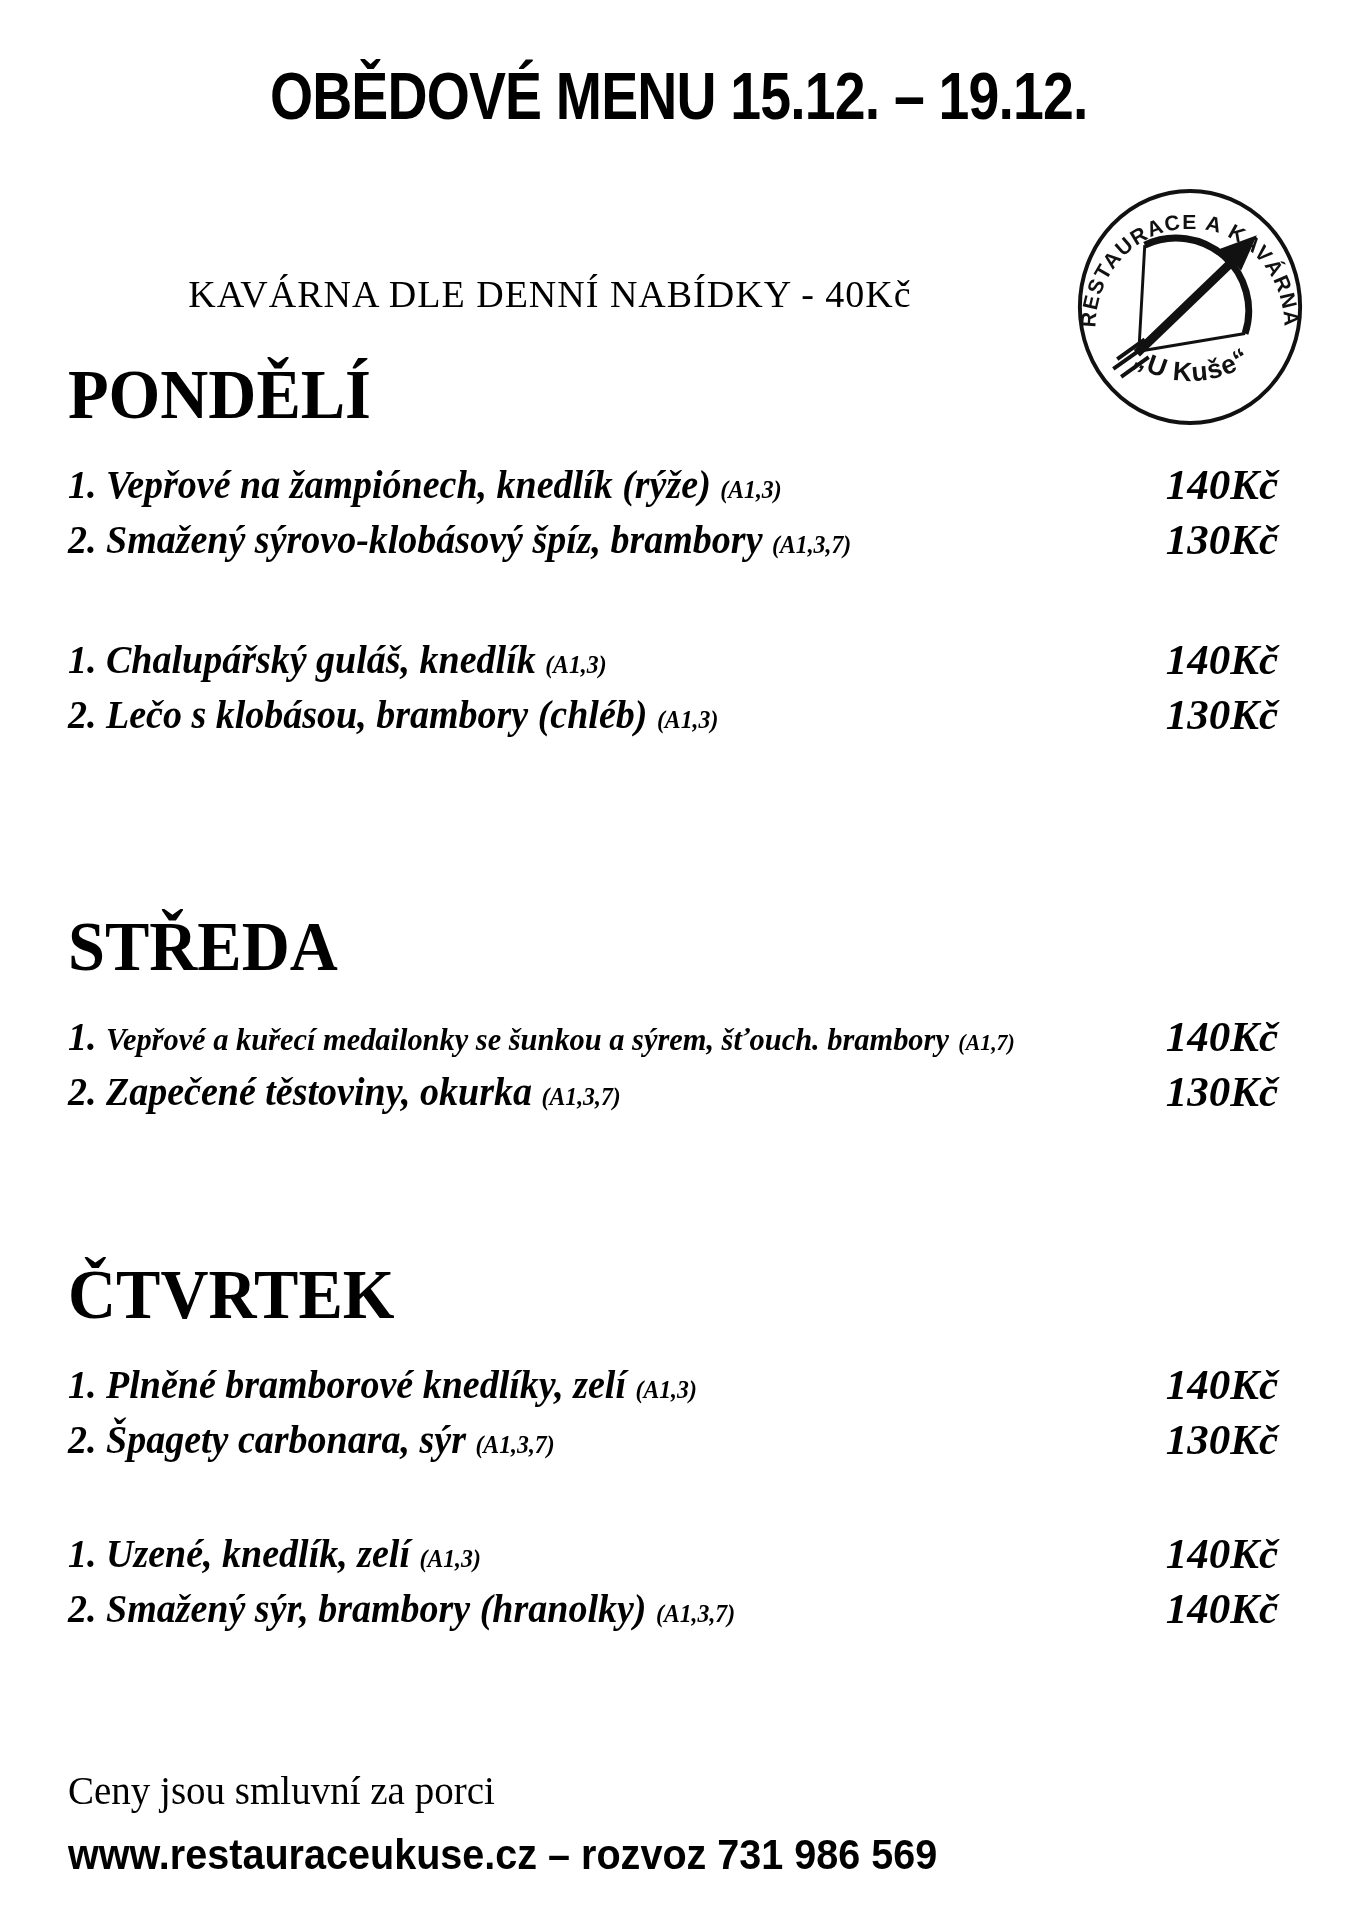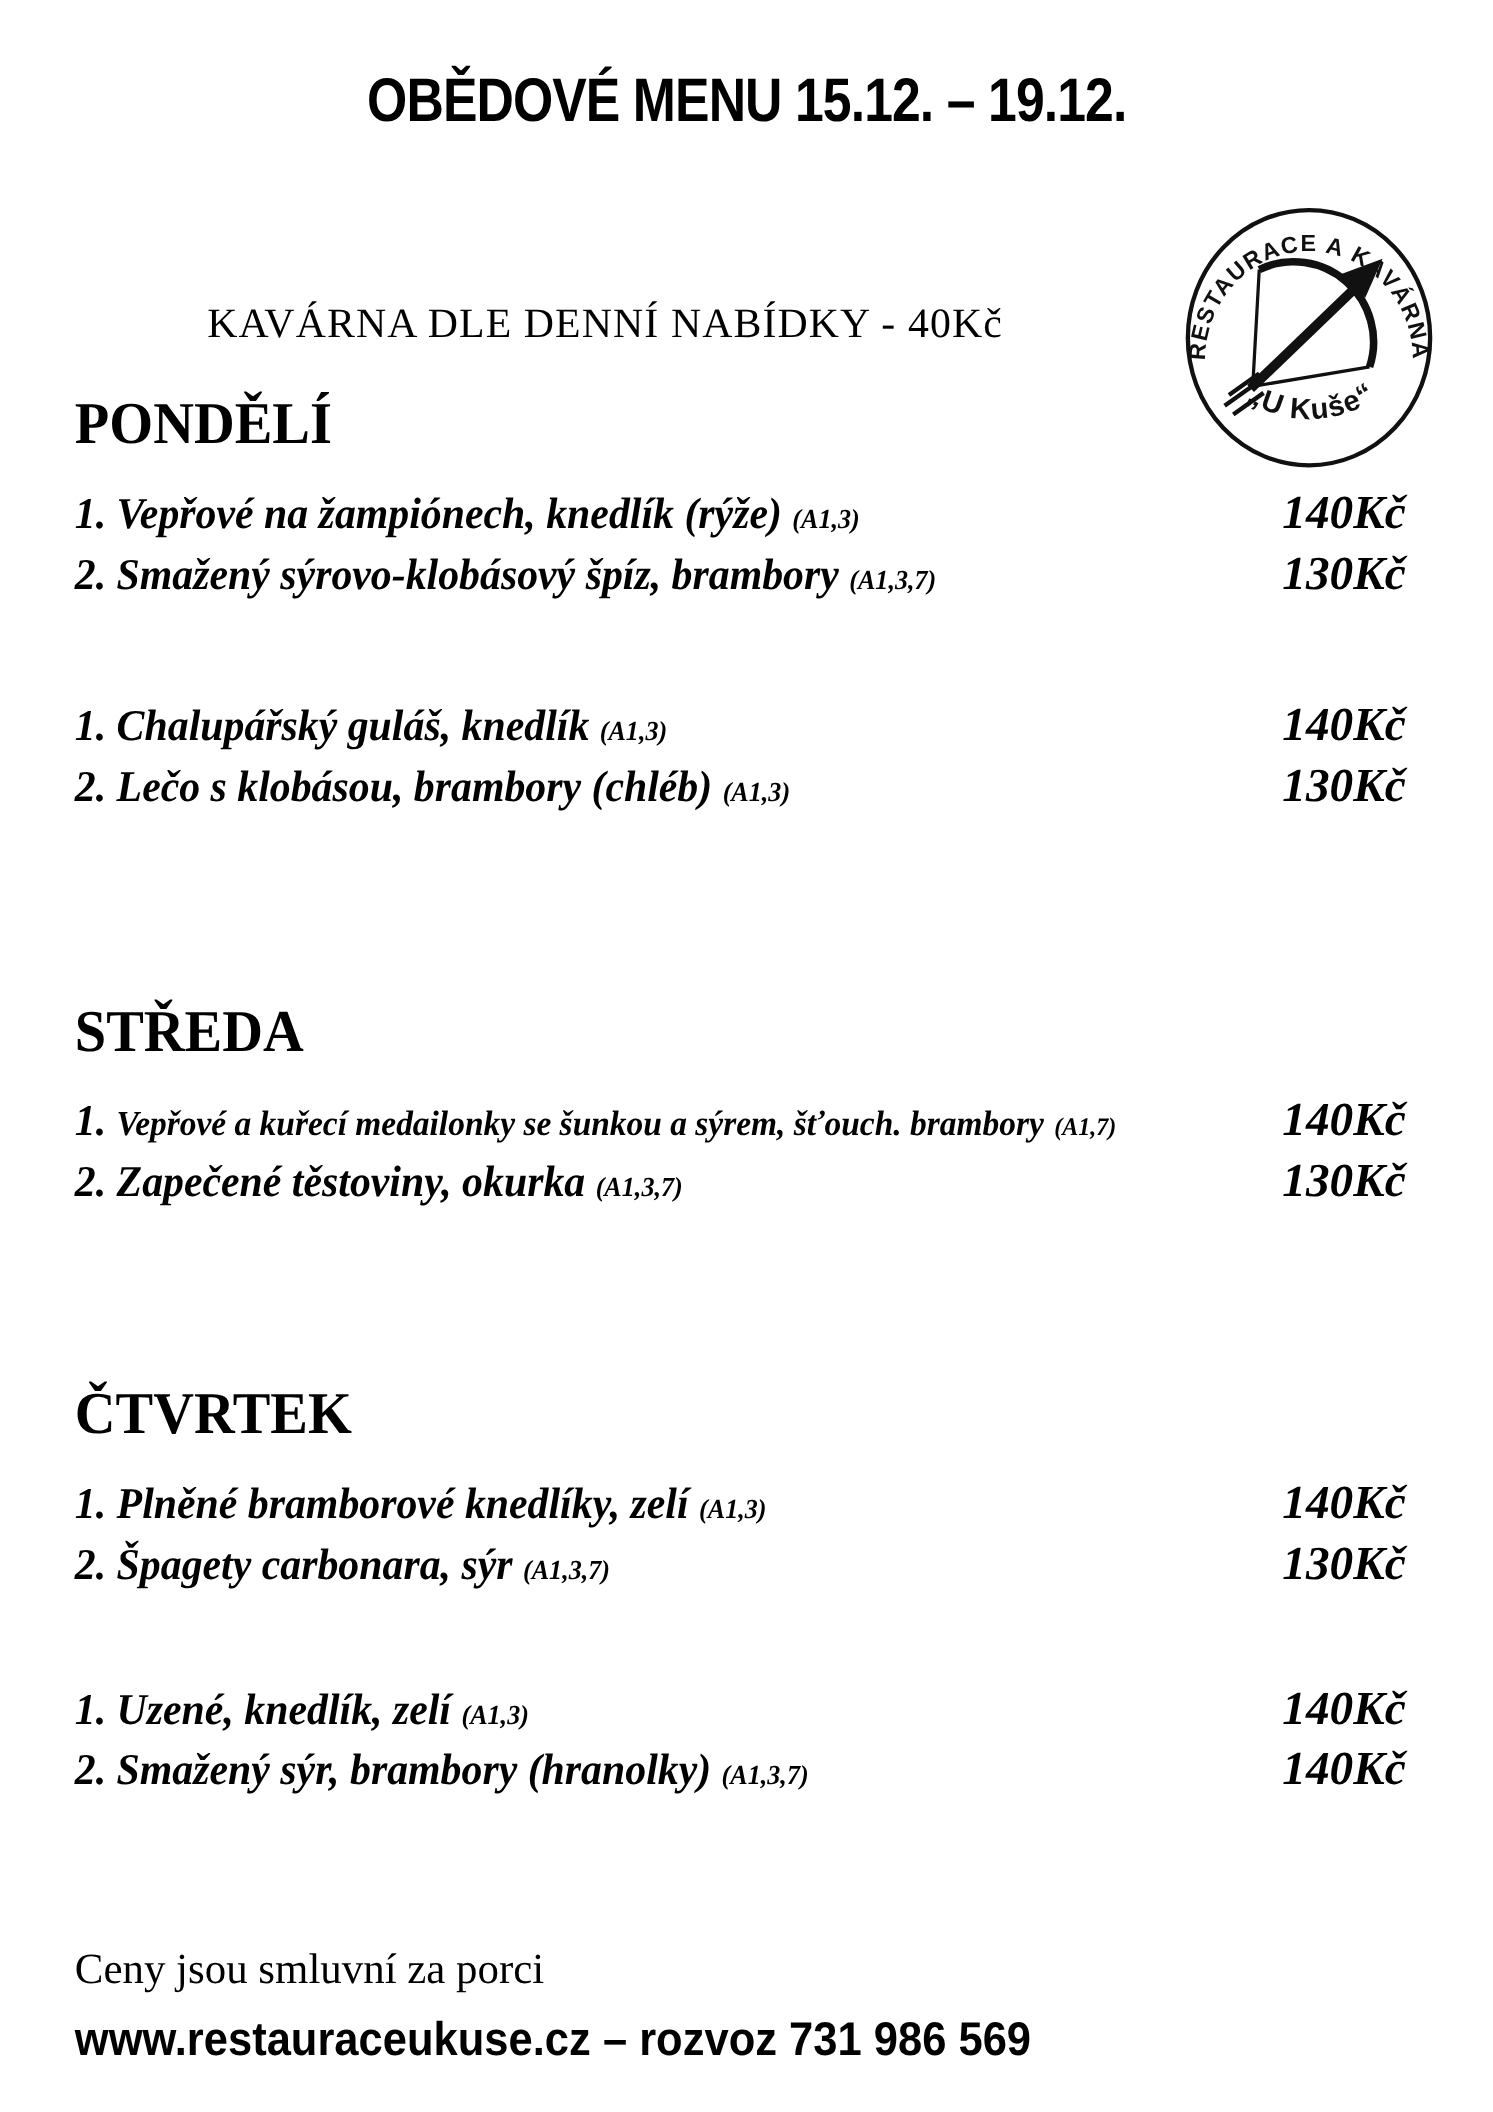--- a/index.html
+++ b/index.html
@@ -10,41 +10,41 @@
     color:#000;
     font-family:"Liberation Serif", serif;
     overflow:hidden;
   }
 
   
   .title {
     position:absolute; top:60px; left:0; width:100%;
     text-align:center;
     font-family:"Liberation Sans", sans-serif;
-    font-weight:bold; font-size:56px; line-height:1.1;
+    font-weight:bold; font-size:66px; line-height:1.1;
     white-space:nowrap;
   }
   .title > span { display:inline-block; transform:scaleX(0.84); transform-origin:50% 50%; letter-spacing:-1px; }
 
   
   .soup {
     position:absolute; top:272px; left:60px; width:980px;
     text-align:center;
     font-size:38px; letter-spacing:1px;
     font-family:"Liberation Serif", serif;
     white-space:nowrap;
   }
 
   
   .logo { position:absolute; top:182px; left:1072px; width:236px; height:250px; }
 
   
   .day { position:absolute; left:68px; width:1210px; }
   .day-heading {
-    font-weight:bold; font-size:54px; line-height:1.1;
+    font-weight:bold; font-size:70px; line-height:1.1;
     margin-bottom:24px; white-space:nowrap;
   }
   .day-heading > span { display:inline-block; transform:scaleX(0.95); transform-origin:0 50%; }
 
   .item { position:relative; height:55px; }
   .item-text {
     position:absolute; left:0; top:0; line-height:55px;
     font-style:italic; font-weight:bold; font-size:40px;
     white-space:nowrap;
     transform:scaleX(0.95); transform-origin:0 50%;

